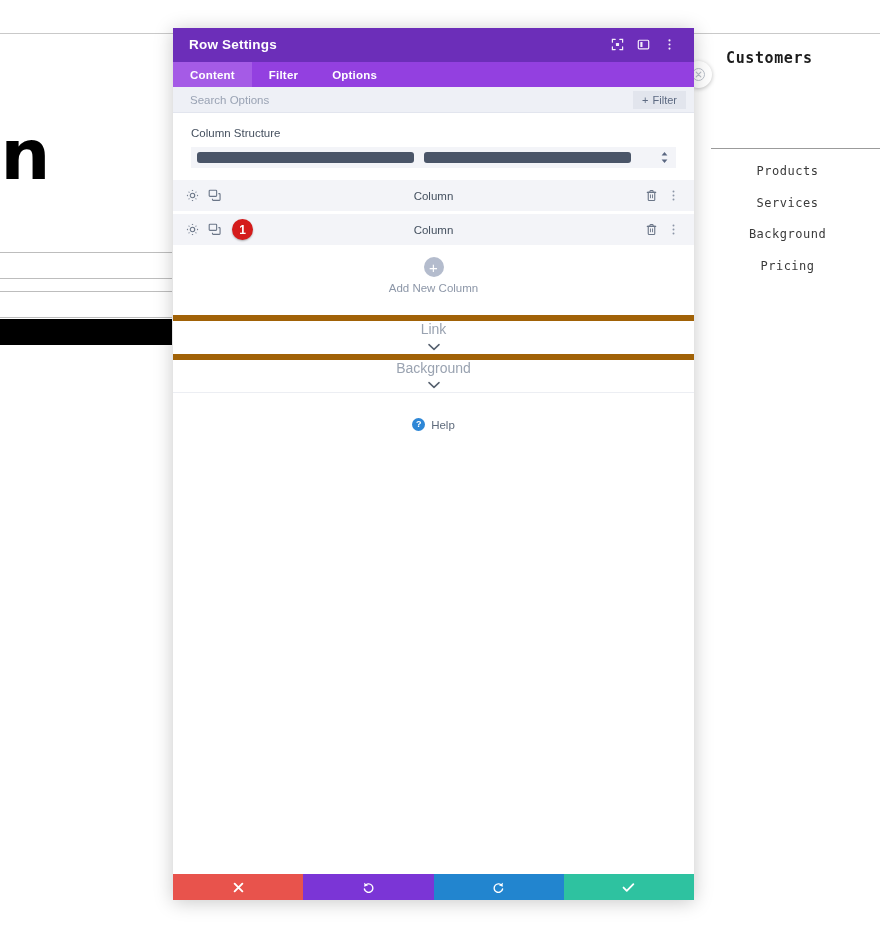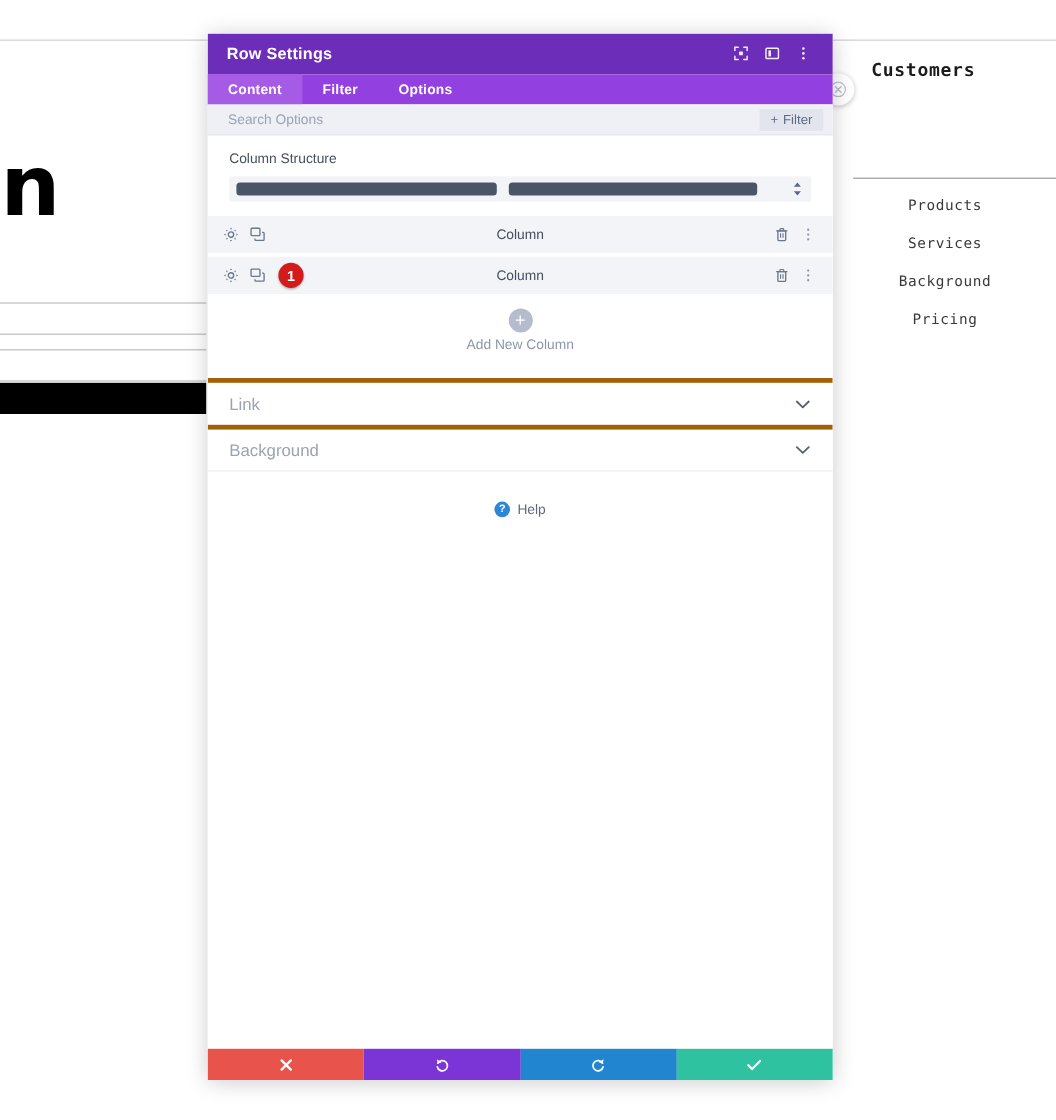--- a/index.html
+++ b/index.html
@@ -330,25 +330,26 @@
   #add-col-label {
     margin-top: 5px;
     font-size: 11.5px;
     color: #8d97a8;
   }
 
   
   #sections { margin-top: 21px; }
   .section {
     height: 39px;
-    border-top: 4px solid #a16207;
+    border-top: 6px solid #a16207;
     display: flex;
     align-items: center;
     padding: 0 18px;
     cursor: pointer;
+    flex-direction: column;
   }
   .section:last-child { border-bottom: 1px solid #eceef3; }
   .section-label {
     font-size: 14px;
     color: #9aa3b1;
     flex: 1;
   }
   .section-chevron {
     width: 14px; height: 14px;
     display: flex; align-items: center; justify-content: center;

